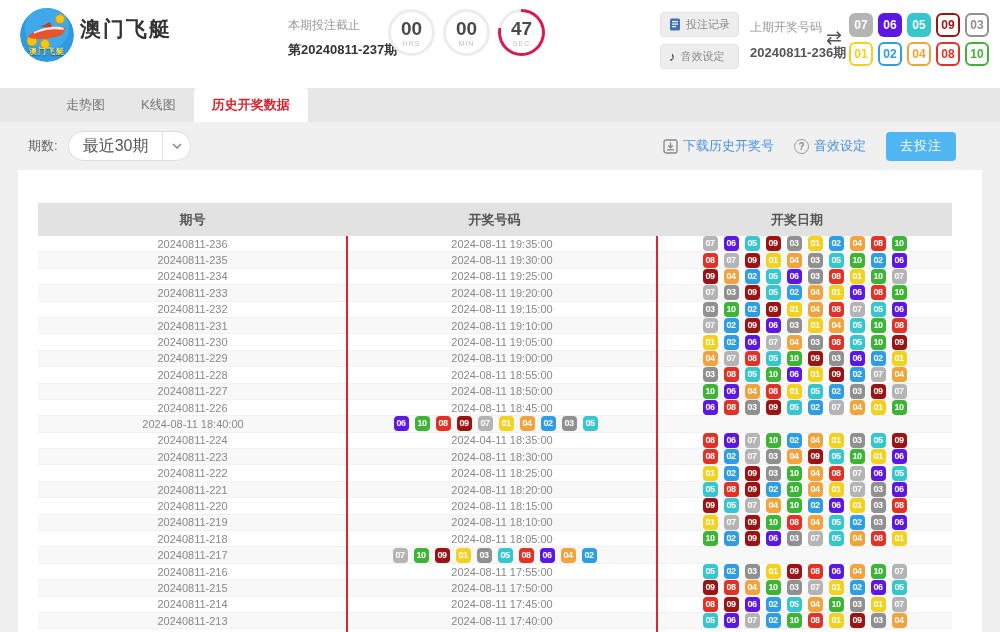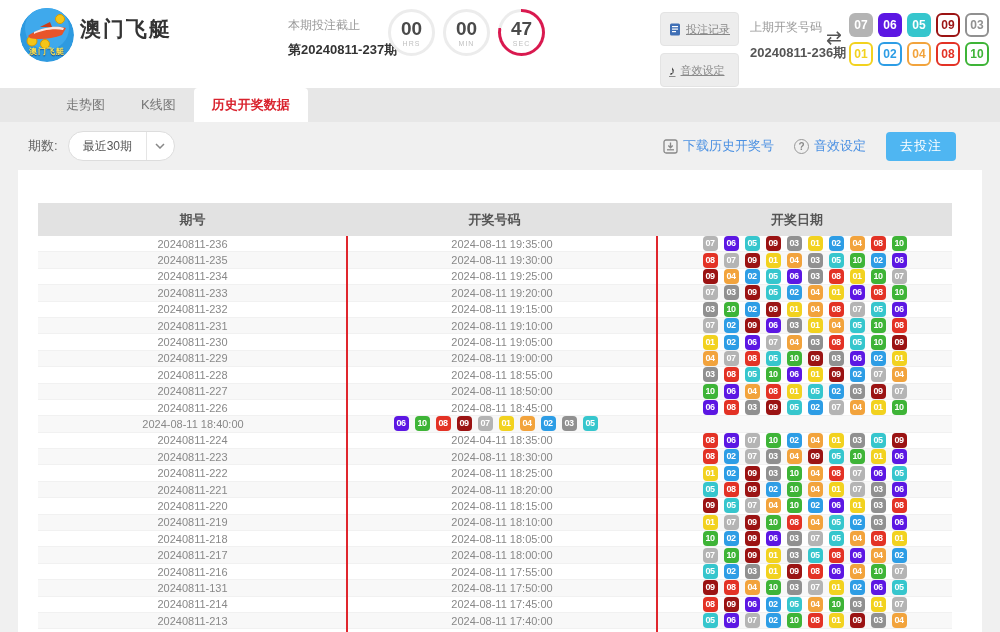--- a/index.html
+++ b/index.html
@@ -20,21 +20,21 @@
   .countdown { position:absolute; left:388px; top:9px; display:flex; gap:8px; }
   .cd-circle { width:47px; height:47px; border-radius:50%; border:3px solid #ececec; background:#fff;
                display:flex; flex-direction:column; align-items:center; justify-content:center; }
   .cd-circle.sec { border:none; background:conic-gradient(#d9194f 0 78%, #ececec 78% 100%); padding:3px; }
   .cd-inner { width:100%; height:100%; border-radius:50%; background:#fff; display:flex; flex-direction:column; align-items:center; justify-content:center; }
   .cd-num { font-size:19px; font-weight:bold; color:#4a4a4a; line-height:1; }
   .cd-unit { font-size:7px; color:#c0c0c0; letter-spacing:1px; margin-top:2px; }
 
   .hbuttons { position:absolute; left:660px; top:12px; display:flex; flex-direction:column; gap:7px; }
   .hbtn { display:flex; align-items:center; gap:5px; background:#ededed; border:1px solid #e3e3e3; border-radius:4px;
-          height:25px; padding:16px 8px; font-size:11px; color:#888; cursor:pointer; white-space:nowrap;text-decoration:underline; }
+          height:25px; padding:3px 8px; font-size:11px; color:#888; cursor:pointer; white-space:nowrap; }
   .hbtn .note { font-size:13px; color:#333; line-height:1; }
 
   .lastdraw { position:absolute; left:750px; top:19px; }
   .lastdraw-label { font-size:12px; color:#999; }
   .lastdraw-period { font-size:13px; font-weight:bold; color:#555; margin-top:8px; }
 
   .swap { position:absolute; left:826px; top:26px; font-size:19px; color:#555; }
 
   .hballs { position:absolute; left:849px; top:13px; display:grid; grid-template-columns:repeat(5,24px); grid-auto-rows:24px; gap:5px; }
   .hball { width:24px; height:24px; border-radius:6px; font-size:12px; font-weight:bold; text-align:center; line-height:24px; }
@@ -43,21 +43,21 @@
 
   
   .tabbar { position:absolute; top:88px; left:0; width:1000px; height:34px; background:#e7e7e7; display:flex; align-items:stretch; padding-left:48px; }
   .tab { font-size:13px; color:#777; padding:0 18px; display:flex; align-items:center; cursor:pointer; }
   .tab.active { background:#fff; color:#d9232e; border-radius:4px 4px 0 0; font-weight:bold; }
 
   
   .toolbar { position:absolute; top:122px; left:0; width:1000px; height:48px; display:flex; align-items:center; padding:0 44px 0 28px; }
   .filter-label { font-size:13px; color:#666; margin-right:10px; }
   .dropdown { display:flex; align-items:center; height:30px; background:#fff; border:1px solid #ddd; border-radius:15px; cursor:pointer; overflow:hidden; }
-  .dropdown-value { font-size:12px; color:#555; padding:0 14px; }
+  .dropdown-value { font-size:16px; color:#555; padding:0 14px; }
   .dropdown-caret { width:28px; height:100%; border-left:1px solid #e5e5e5; display:flex; align-items:center; justify-content:center; }
   .toolbar-right { margin-left:auto; display:flex; align-items:center; gap:20px; }
   .tool-link { display:flex; align-items:center; gap:5px; font-size:13px; color:#4a90e2; cursor:pointer; }
   .help-circle { width:15px; height:15px; border:1px solid #999; border-radius:50%; color:#888; font-size:10px; font-weight:bold;
                  display:flex; align-items:center; justify-content:center; }
   .bet-btn { background:#4fb6f2; color:#fff; font-size:13px; border:none; border-radius:4px; height:29px; padding:0 14px; cursor:pointer; letter-spacing:1px; }
 
   
   .panel { position:absolute; top:170px; left:18px; width:964px; height:462px; background:#fff; }
   .table { position:absolute; left:20px; top:33px; width:914px; }
@@ -530,21 +530,20 @@
               <span class="tball" style="background: rgb(180, 180, 180);">07</span>
               <span class="tball" style="background: rgb(54, 198, 205);">05</span>
               <span class="tball" style="background: rgb(242, 163, 60);">04</span>
               <span class="tball" style="background: rgb(227, 50, 37);">08</span>
               <span class="tball" style="background: rgb(242, 210, 31);">01</span>
             </div>
           </div>
         </div>
         <div class="trow alt">
           <div class="td c1">20240811-217</div>
-          <div class="td c2">2024-08-11 18:00:00</div>
           <div class="td c3">
             <div class="ballrow">
               <span class="tball" style="background: rgb(180, 180, 180);">07</span>
               <span class="tball" style="background: rgb(62, 180, 55);">10</span>
               <span class="tball" style="background: rgb(155, 19, 19);">09</span>
               <span class="tball" style="background: rgb(242, 210, 31);">01</span>
               <span class="tball" style="background: rgb(144, 144, 144);">03</span>
               <span class="tball" style="background: rgb(54, 198, 205);">05</span>
               <span class="tball" style="background: rgb(227, 50, 37);">08</span>
               <span class="tball" style="background: rgb(92, 23, 227);">06</span>
@@ -565,21 +564,21 @@
               <span class="tball" style="background: rgb(155, 19, 19);">09</span>
               <span class="tball" style="background: rgb(227, 50, 37);">08</span>
               <span class="tball" style="background: rgb(92, 23, 227);">06</span>
               <span class="tball" style="background: rgb(242, 163, 60);">04</span>
               <span class="tball" style="background: rgb(62, 180, 55);">10</span>
               <span class="tball" style="background: rgb(180, 180, 180);">07</span>
             </div>
           </div>
         </div>
         <div class="trow alt">
-          <div class="td c1">20240811-131</div>
+          <div class="td c1">20240811-215</div>
           <div class="td c2">2024-08-11 17:50:00</div>
           <div class="td c3">
             <div class="ballrow">
               <span class="tball" style="background: rgb(155, 19, 19);">09</span>
               <span class="tball" style="background: rgb(227, 50, 37);">08</span>
               <span class="tball" style="background: rgb(242, 163, 60);">04</span>
               <span class="tball" style="background: rgb(62, 180, 55);">10</span>
               <span class="tball" style="background: rgb(144, 144, 144);">03</span>
               <span class="tball" style="background: rgb(180, 180, 180);">07</span>
               <span class="tball" style="background: rgb(242, 210, 31);">01</span>

